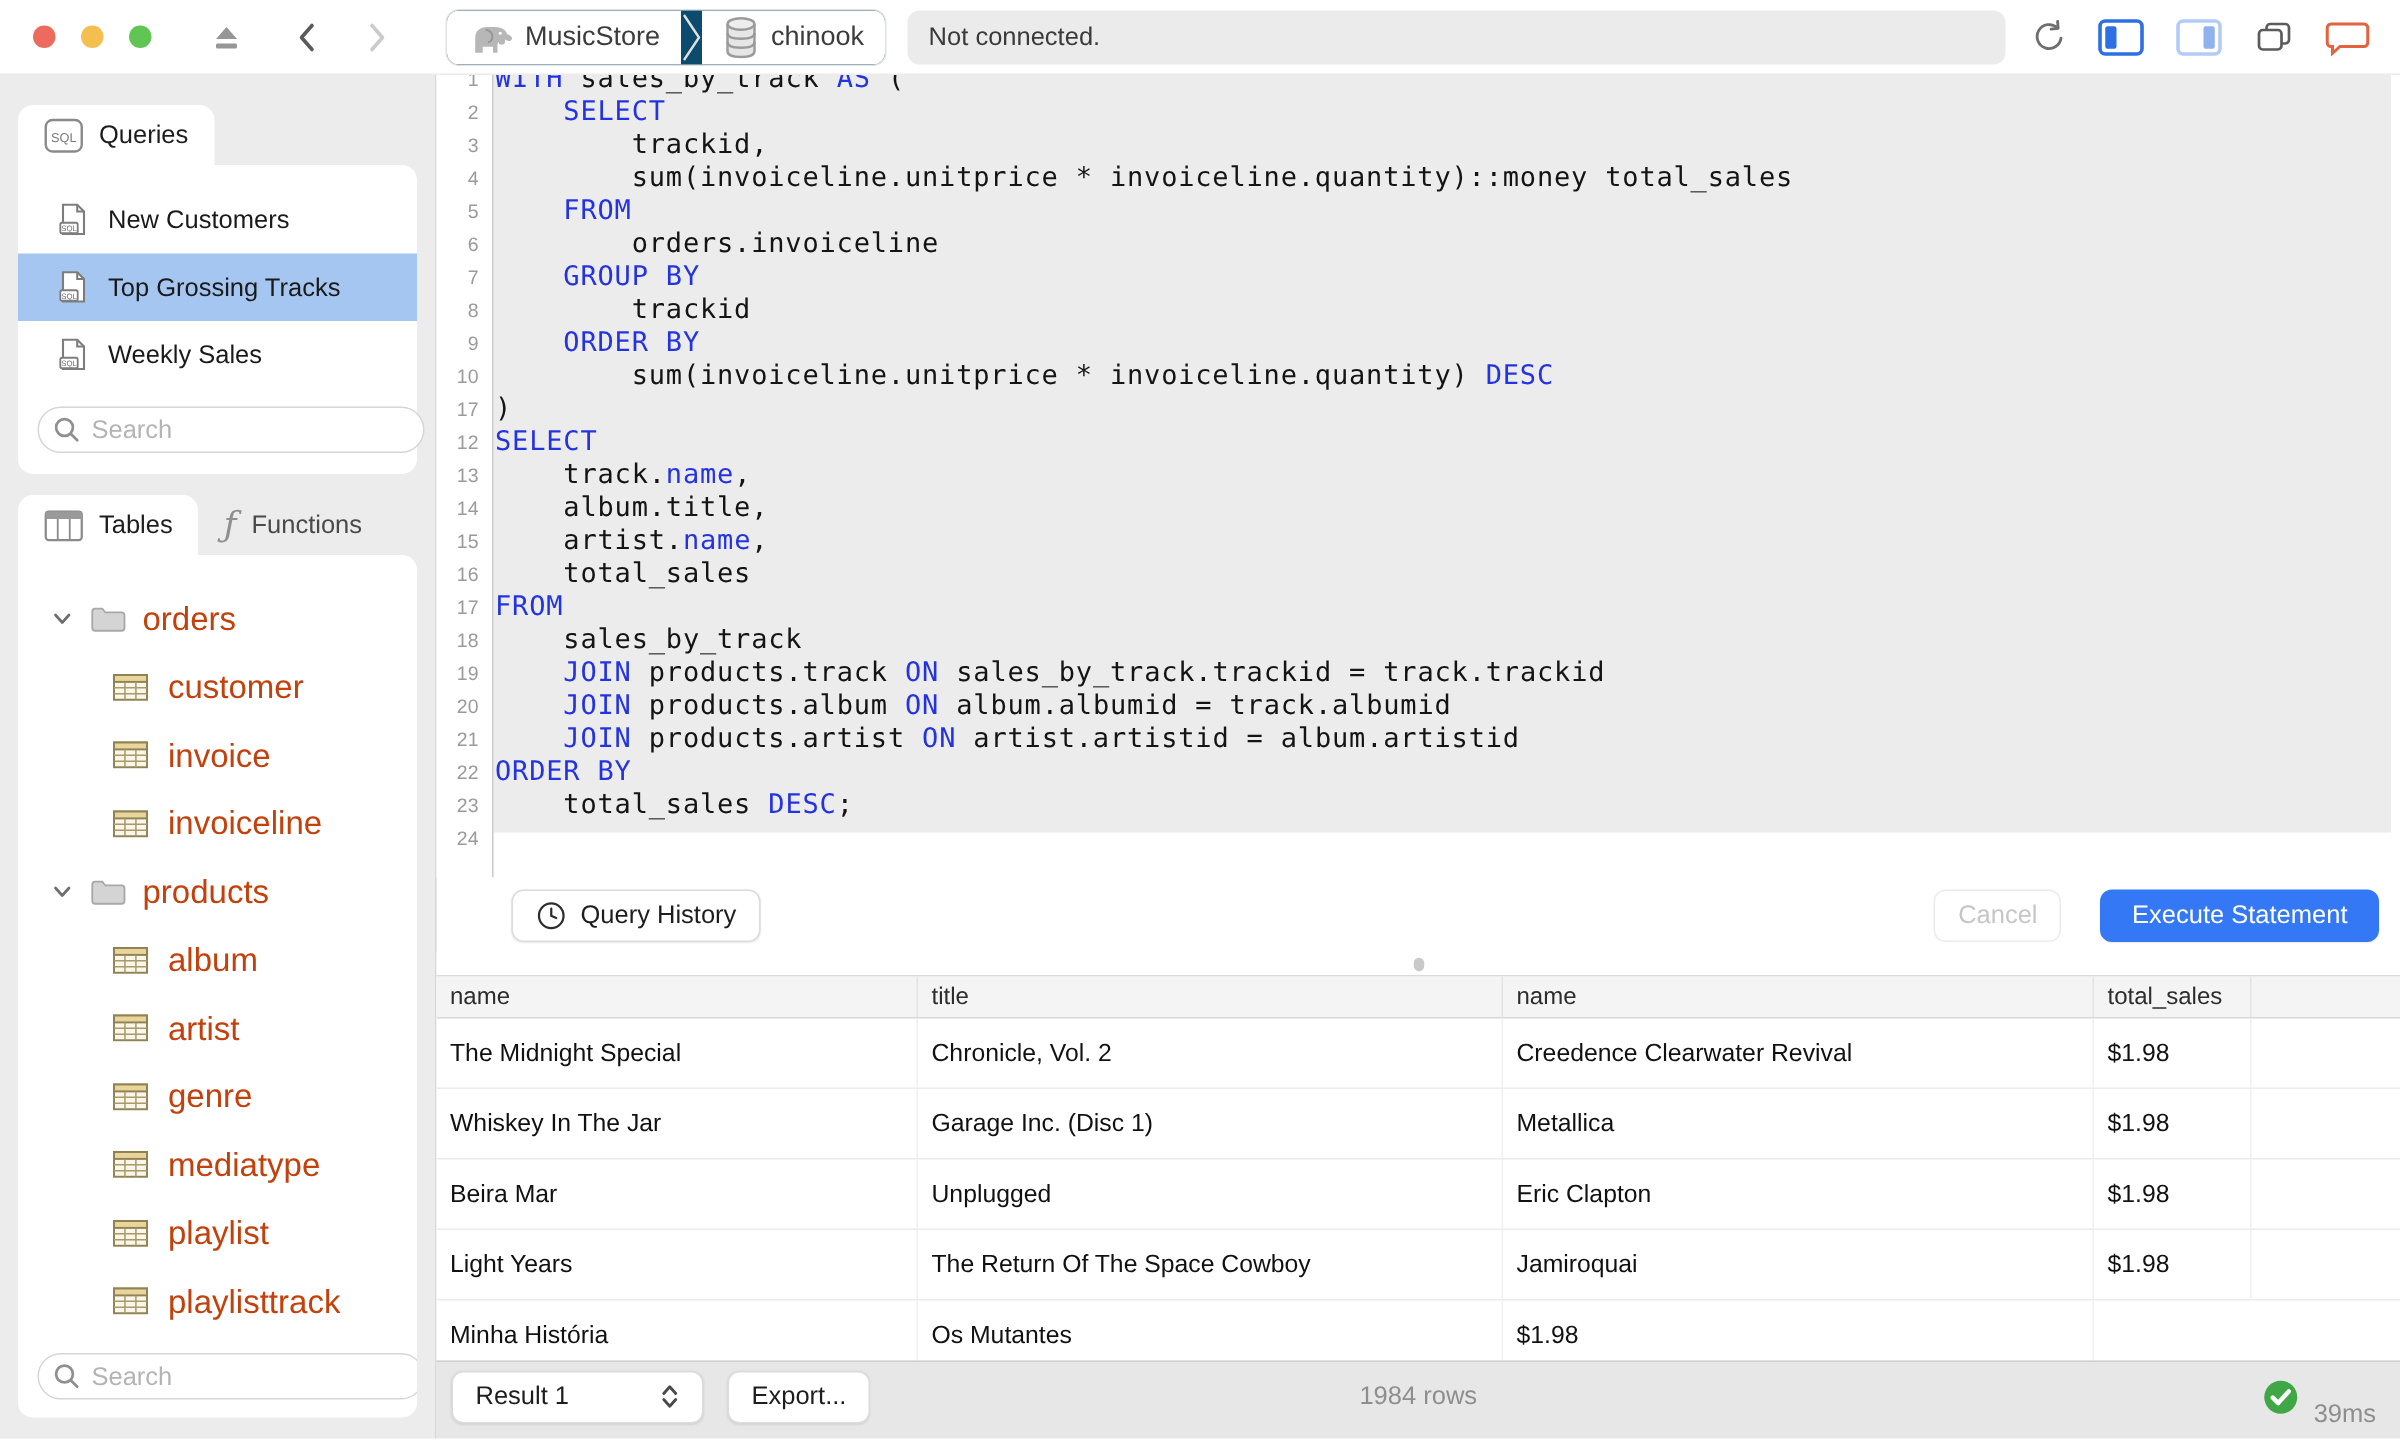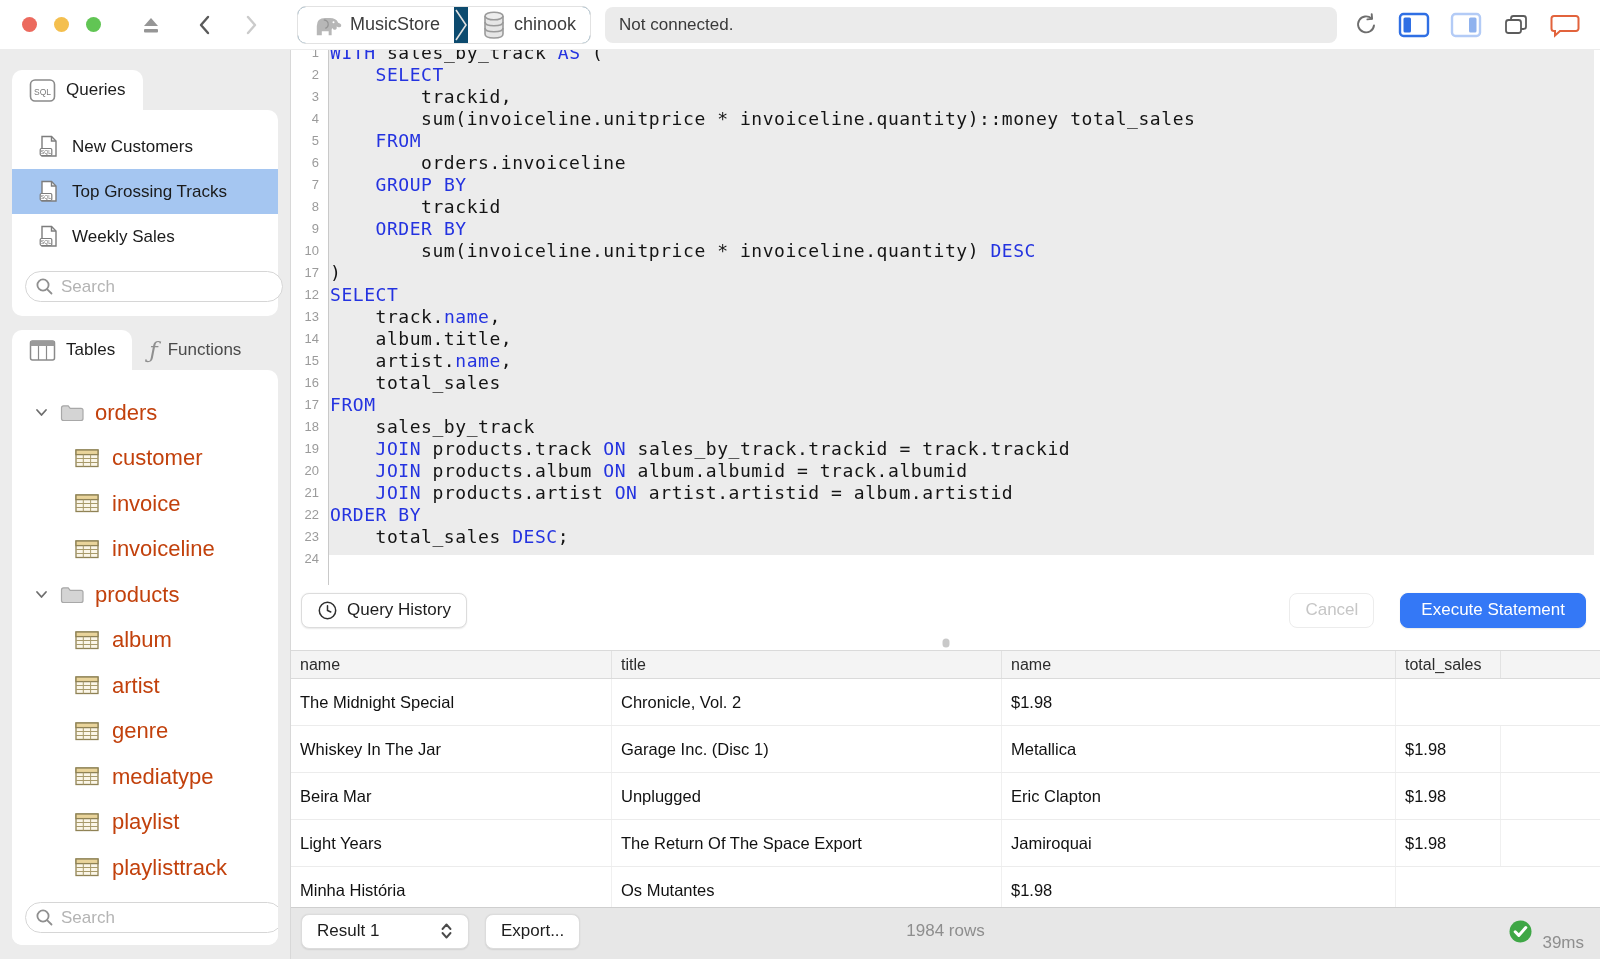--- a/index.html
+++ b/index.html
@@ -54,21 +54,21 @@
   .editor { height:535px; position:relative; background:#fff; overflow:hidden; }
   .stmt-bg { position:absolute; left:38px; right:6px; top:0; height:505px; background:#ececec; }
   .gutter { position:absolute; left:0; top:0; width:38px; height:100%; border-right:1px solid #c9c9c9; }
   .gutter-in { position:absolute; top:-8px; left:0; right:0; }
   .ln { height:22px; line-height:22px; text-align:right; padding-right:9px; font-size:13px; color:#9b9b9b; }
   .code { position:absolute; left:39px; top:-8px; font-family:"DejaVu Sans Mono",monospace; font-size:18px; line-height:22px; letter-spacing:0.55px; color:#141414; white-space:pre; }
   .cl { height:22px; }
   .kw { color:var(--kw,#2433e0); }
 
   
-  .actions { height:50px; background:#fff; display:flex; align-items:center; padding:0 14px 0 10px; }
+  .actions { height:50px; background:#fff; display:flex; align-items:center; padding:0 14px 0 10px;margin-left:40px; }
   .btn { height:35px; border-radius:8px; font-size:17px; display:inline-flex; align-items:center; gap:9px; border:1px solid #dcdcdc; background:#fff; box-shadow:0 0.5px 1.5px rgba(0,0,0,0.09); padding:0 15px; color:#1d1d1d; }
   .btn.cancel { color:#c6c6c6; border-color:#ececec; box-shadow:none; margin-left:auto; }
   .btn.exec { background:var(--accent,#3478f6); border-color:var(--accent,#3478f6); color:#fff; margin-left:26px; padding:0 20px; }
 
   
   .splitter { height:15px; background:#fff; position:relative; }
   .splitter .dot { position:absolute; left:50%; top:50%; transform:translate(-50%,-50%); width:7px; height:9px; border-radius:4px; background:#c9c9c9; }
 
   
   .results { flex:1; overflow:hidden; border-top:1px solid #dadada; background:#fff; }
@@ -440,40 +440,41 @@
             <div class="hc">name</div>
             <div class="hc">title</div>
             <div class="hc">name</div>
             <div class="hc">total_sales</div>
             <div class="hc"></div>
           </div>
         <div id="res-body">
             <div class="r-grid r-row">
               <div class="c">The Midnight Special</div>
               <div class="c">Chronicle, Vol. 2</div>
+              <div class="c">Creedence Clearwater Revival</div>
               <div class="c">$1.98</div>
               <div class="c"></div>
             </div>
             <div class="r-grid r-row">
               <div class="c">Whiskey In The Jar</div>
               <div class="c">Garage Inc. (Disc 1)</div>
               <div class="c">Metallica</div>
               <div class="c">$1.98</div>
               <div class="c"></div>
             </div>
             <div class="r-grid r-row">
               <div class="c">Beira Mar</div>
               <div class="c">Unplugged</div>
               <div class="c">Eric Clapton</div>
               <div class="c">$1.98</div>
               <div class="c"></div>
             </div>
             <div class="r-grid r-row">
               <div class="c">Light Years</div>
-              <div class="c">The Return Of The Space Export</div>
+              <div class="c">The Return Of The Space Cowboy</div>
               <div class="c">Jamiroquai</div>
               <div class="c">$1.98</div>
               <div class="c"></div>
             </div>
             <div class="r-grid r-row">
               <div class="c">Minha História</div>
               <div class="c">Os Mutantes</div>
               <div class="c">$1.98</div>
               <div class="c"></div>
             </div>

